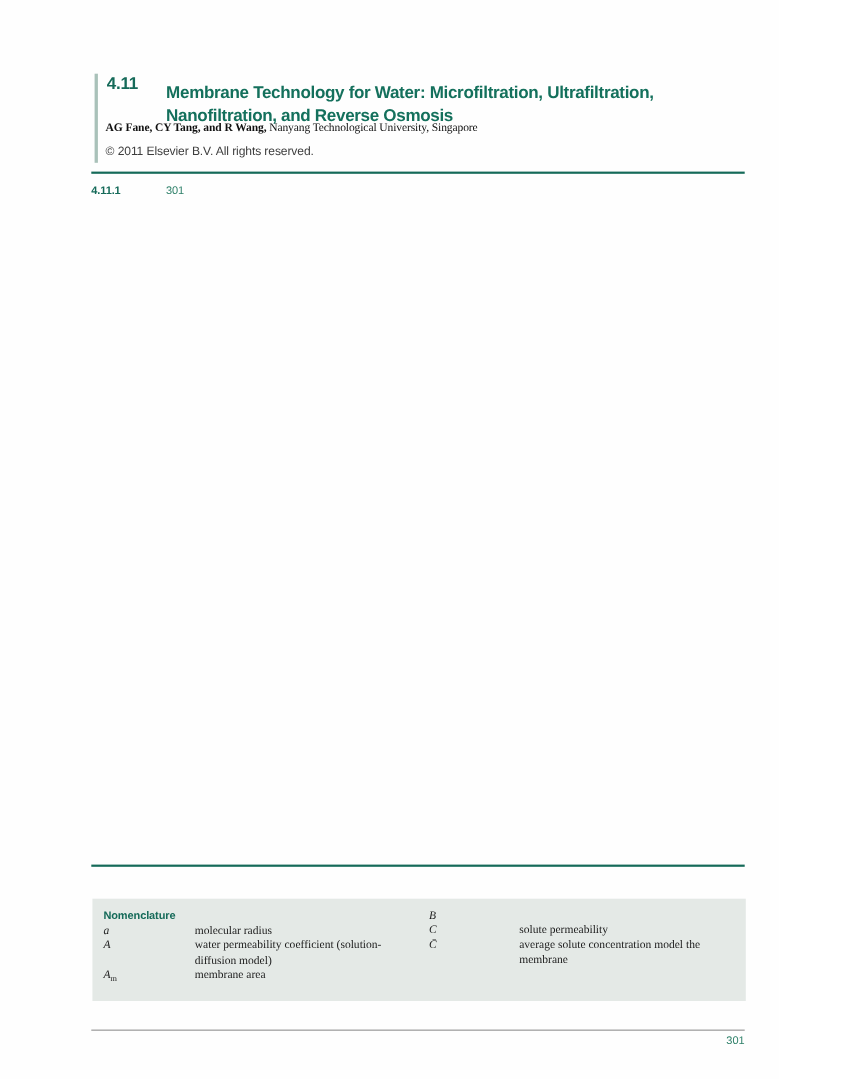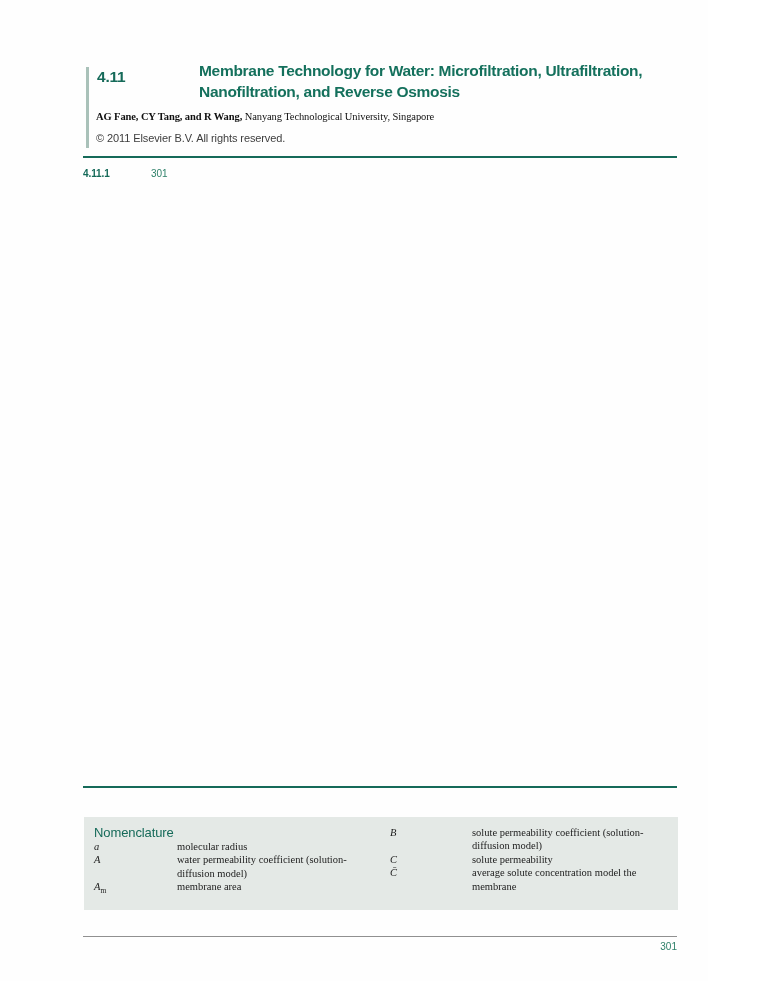--- a/index.html
+++ b/index.html
@@ -18,21 +18,21 @@
     font-family:"Liberation Sans",sans-serif;
     overflow:hidden;
   }
   
   .side-bar{position:absolute;left:86px;top:67px;width:3px;height:81px;background:var(--bar);}
   .chapter-num{
     position:absolute;left:97px;top:66px;
     font-size:15.5px;font-weight:bold;letter-spacing:-0.2px;
     color:var(--teal-dark);line-height:21px;
   }
-  .title-block{position:absolute;left:151px;top:60px;width:527px;margin-left:48px;}
+  .title-block{position:absolute;left:151px;top:74px;width:527px;}
   .title-line{
     font-size:15.5px;font-weight:bold;letter-spacing:-0.3px;
     color:#14705c;line-height:21px;white-space:nowrap;
   }
   .authors{position:absolute;left:96px;top:111px;font-size:10.5px;color:#101010;letter-spacing:-0.1px;font-family:Liberation Serif, serif;}
   .authors .bold{font-weight:bold;}
   .copyright{position:absolute;left:96px;top:132px;font-size:11px;color:#3d3d3d;letter-spacing:-0.1px;}
   .rule{position:absolute;left:83px;width:594px;background:var(--teal-dark);}
   .rule-top{top:156px;height:2px;}
   .rule-bottom{top:786px;height:2px;}
@@ -41,21 +41,21 @@
   .toc-row{display:flex;align-items:baseline;line-height:13.66px;font-size:10px;color:var(--teal-mid);letter-spacing:-0.1px;}
   .toc-row .num{width:68px;flex:none;}
   .toc-row .title{flex:1;min-width:0;white-space:nowrap;}
   .toc-row .page{flex:none;font-weight:normal;color:var(--teal-mid);}
   .toc-row.lvl1,.toc-row.lvl0{font-weight:bold;color:var(--teal-dark);}
   
   .nom-box{position:absolute;left:84px;top:817px;width:594px;height:93px;background:var(--box-bg);}
   .nom-col{position:absolute;top:9px;}
   .nom-col-left{left:10px;width:288px;}
   .nom-col-right{left:306px;width:280px;}
-  .nom-heading{font-size:13px;font-weight:normal;color:var(--teal-dark);line-height:14px;letter-spacing:-0.1px;}
+  .nom-heading{font-size:10px;font-weight:bold;color:var(--teal-dark);line-height:14px;letter-spacing:-0.1px;}
   .nom-row{display:flex;font-family:"Liberation Serif",serif;font-size:10.5px;line-height:13.4px;color:var(--ink);}
   .nom-row .sym{flex:none;font-style:italic;}
   .nom-col-left .sym{width:83px;}
   .nom-col-right .sym{width:82px;}
   .nom-row .sym sub{font-style:normal;font-size:7.5px;}
   .nom-row .def{flex:1;min-width:0;}
   
   .footer-rule{position:absolute;left:83px;top:936px;width:594px;height:1px;background:#909090;}
   .footer-page{position:absolute;left:83px;top:941px;width:594px;text-align:right;font-size:10px;color:var(--teal-mid);}
 </style>
@@ -101,21 +101,20 @@
       <span class="def">water permeability coefficient (solution-diffusion model)</span>
     </div>
         <div class="nom-row">
       <span class="sym">A<sub>m</sub></span>
       <span class="def">membrane area</span>
     </div>
       </div>
     <div class="nom-col nom-col-right">
         <div class="nom-row">
       <span class="sym">B</span>
-      <span class="def">solute permeability coefficient (solution-diffusion model)</span>
     </div>
         <div class="nom-row">
       <span class="sym">C</span>
       <span class="def">solute permeability</span>
     </div>
         <div class="nom-row">
       <span class="sym">C̄</span>
       <span class="def">average solute concentration model the membrane</span>
     </div>
       </div>

